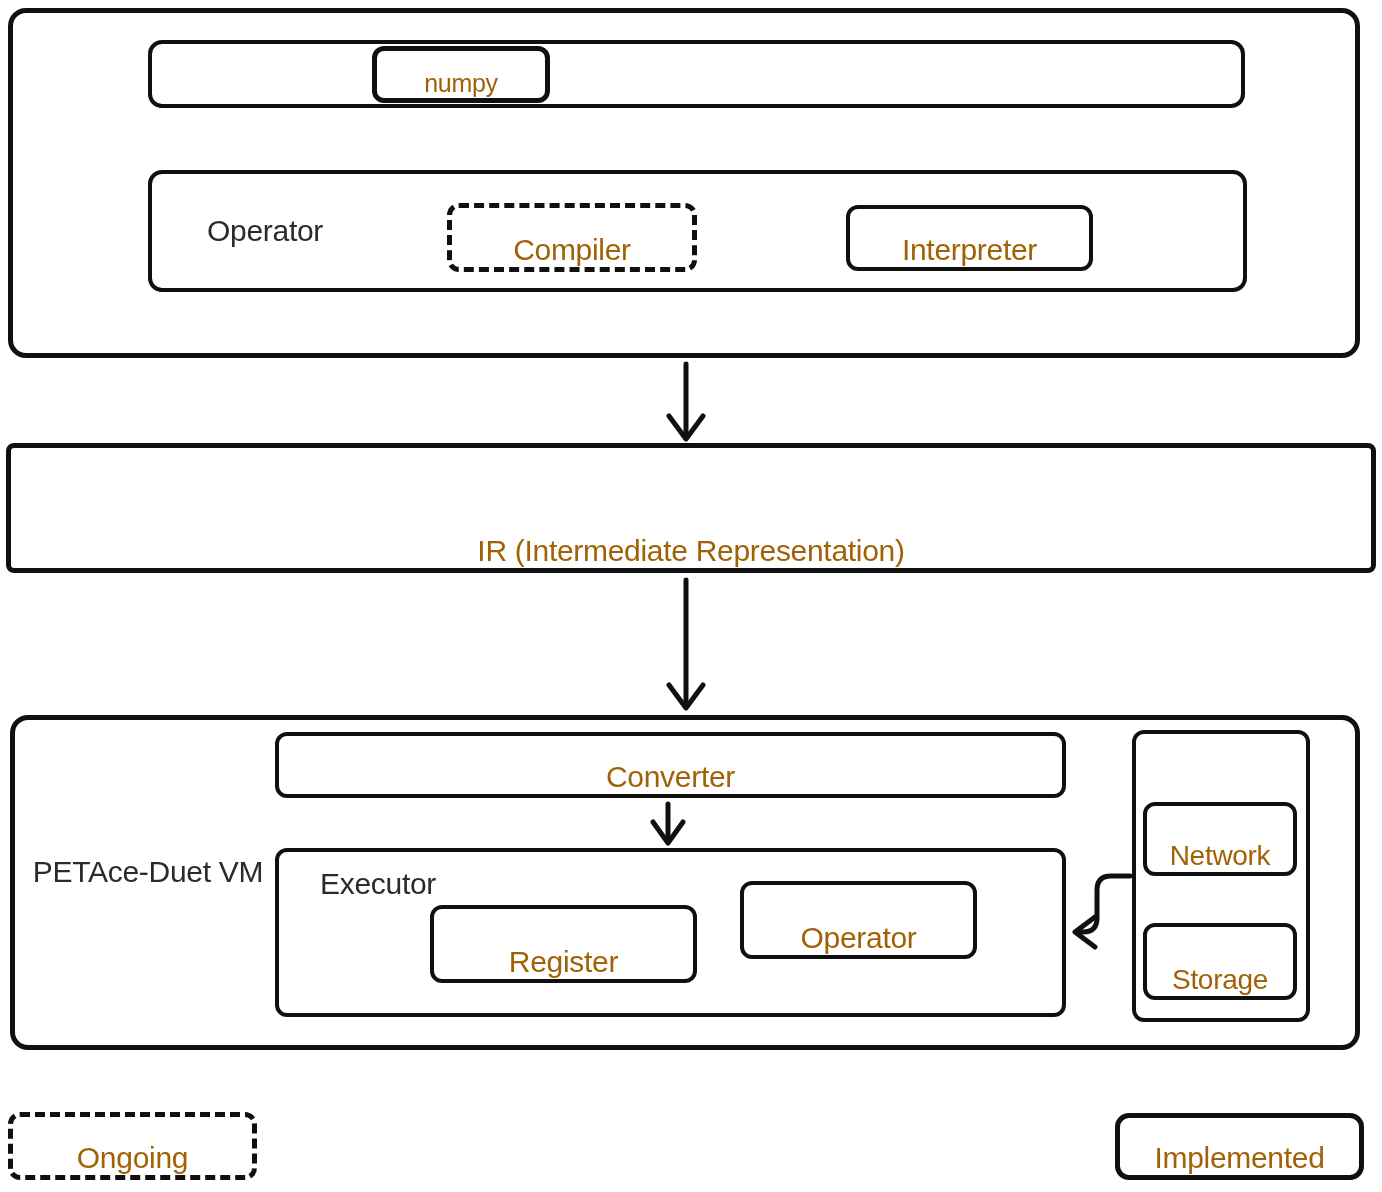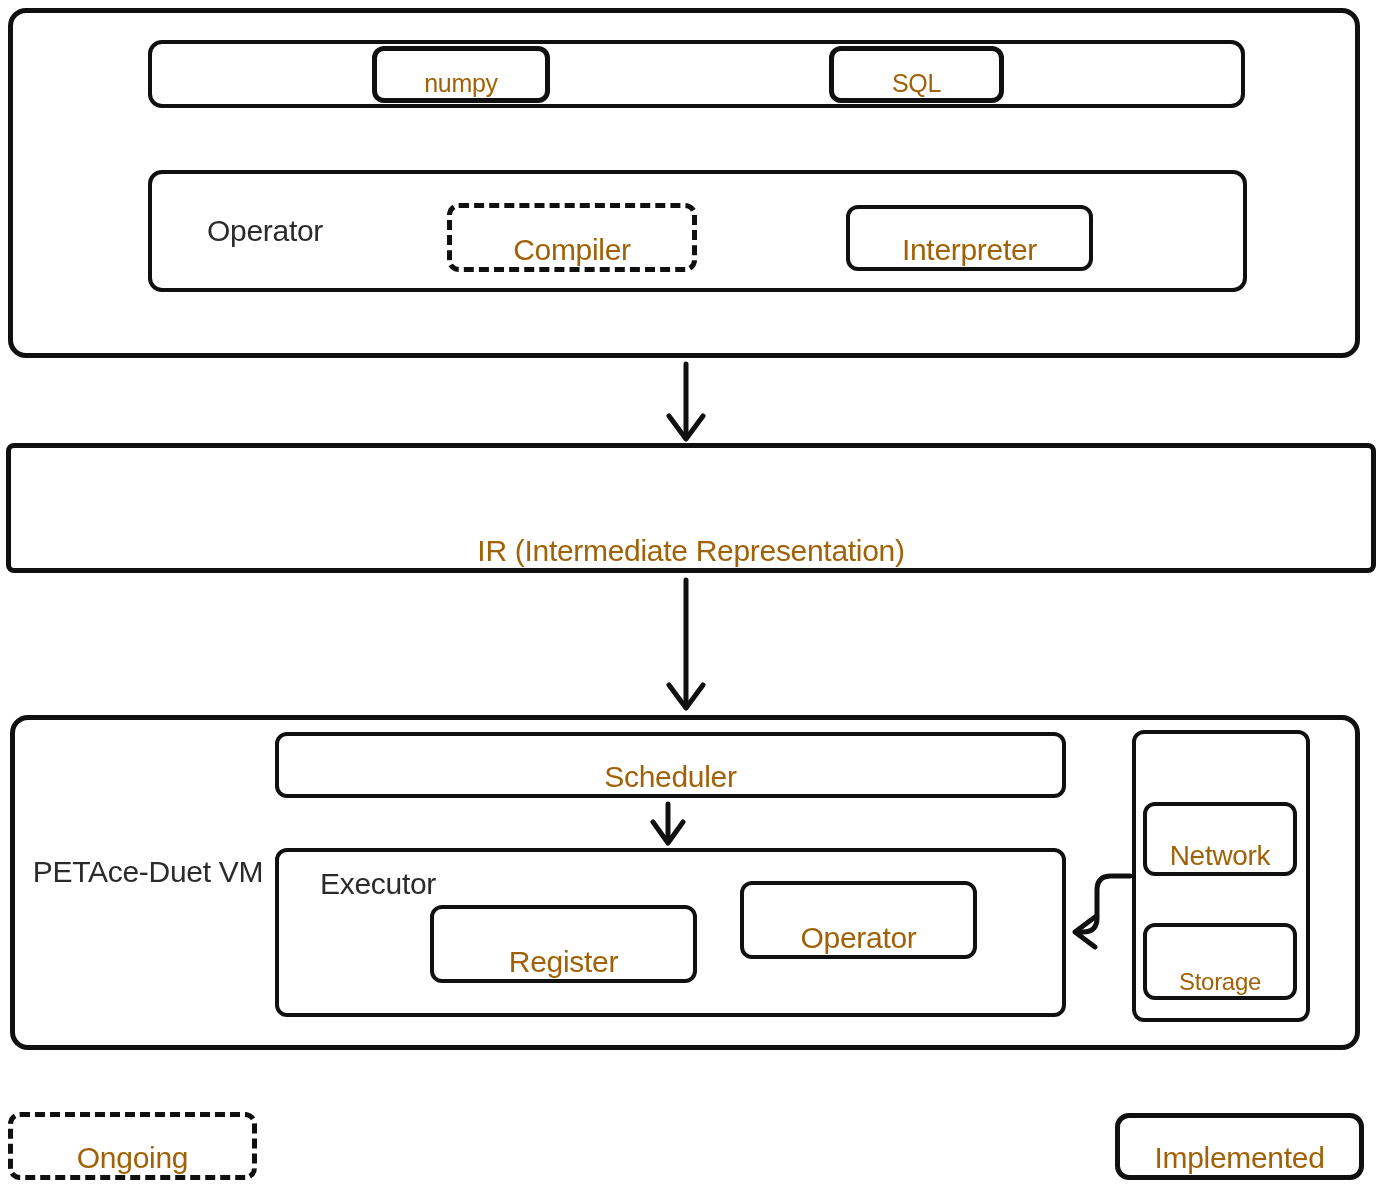--- a/index.html
+++ b/index.html
@@ -30,23 +30,20 @@
 <div class="canvas">
 
   <div class="box thick r18" style="left:8px;top:8px;width:1352px;height:350px;"></div>
 
   <div class="box" style="left:148px;top:40px;width:1097px;height:68px;"></div>
 
   <div class="box thick r12 center-text small" style="left:372px;top:46px;width:178px;height:57px;font-size:25px;">
     <span>numpy</span>
   </div>
 
-  <div class="box thick r12 center-text small" style="left:829px;top:46px;width:175px;height:57px;font-size:25px;">
-    <span>SQL</span>
-  </div>
 
   <div class="box" style="left:148px;top:170px;width:1099px;height:122px;"></div>
 
   <div class="lbl" style="left:190px;top:170px;width:150px;height:122px;">Operator</div>
 
   <div class="box thick dashed r12 center-text" style="left:447px;top:203px;width:250px;height:69px;">
     <span>Compiler</span>
   </div>
 
   <div class="box r12 center-text" style="left:846px;top:205px;width:247px;height:66px;">
@@ -55,21 +52,21 @@
 
   <div class="box thick r8 center-text" style="left:6px;top:443px;width:1370px;height:130px;">
     <span>IR (Intermediate Representation)</span>
   </div>
 
   <div class="box thick r18" style="left:10px;top:715px;width:1350px;height:335px;"></div>
 
   <div class="lbl" style="left:38px;top:850px;width:220px;height:44px;">PETAce-Duet VM</div>
 
   <div class="box r12 center-text" style="left:275px;top:732px;width:791px;height:66px;">
-    <span>Scheduler</span>
+    <span>Converter</span>
   </div>
 
   <div class="box r12" style="left:275px;top:848px;width:791px;height:169px;"></div>
 
   <div class="lbl" style="left:320px;top:864px;height:40px;">Executor</div>
 
   <div class="box r12 center-text" style="left:430px;top:905px;width:267px;height:78px;">
     <span>Register</span>
   </div>
 
@@ -77,21 +74,21 @@
     <span>Operator</span>
   </div>
 
   <div class="box r12" style="left:1132px;top:730px;width:178px;height:292px;"></div>
 
 
   <div class="box r12 center-text" style="left:1143px;top:802px;width:154px;height:74px;font-size:28px;">
     <span>Network</span>
   </div>
 
-  <div class="box r12 center-text" style="left:1143px;top:923px;width:154px;height:77px;font-size:24px;">
+  <div class="box r12 center-text" style="left:1143px;top:923px;width:154px;height:77px;font-size:28px;">
     <span>Storage</span>
   </div>
 
   <div class="box thick dashed r12 center-text" style="left:8px;top:1112px;width:249px;height:68px;">
     <span>Ongoing</span>
   </div>
 
   <div class="box thick center-text" style="left:1115px;top:1113px;width:249px;height:67px;">
     <span>Implemented</span>
   </div>

